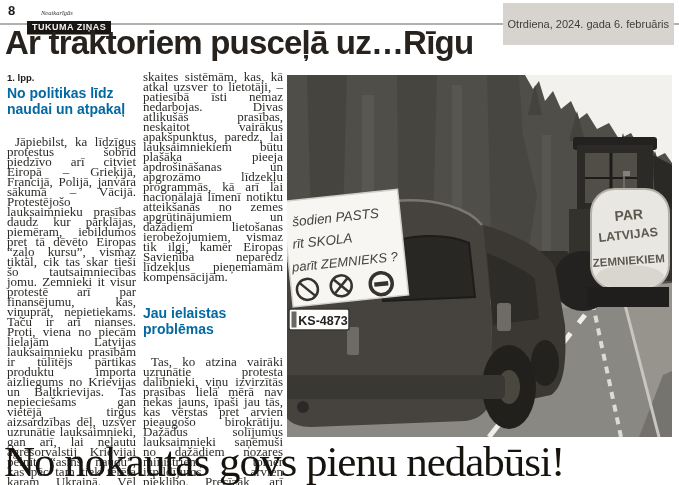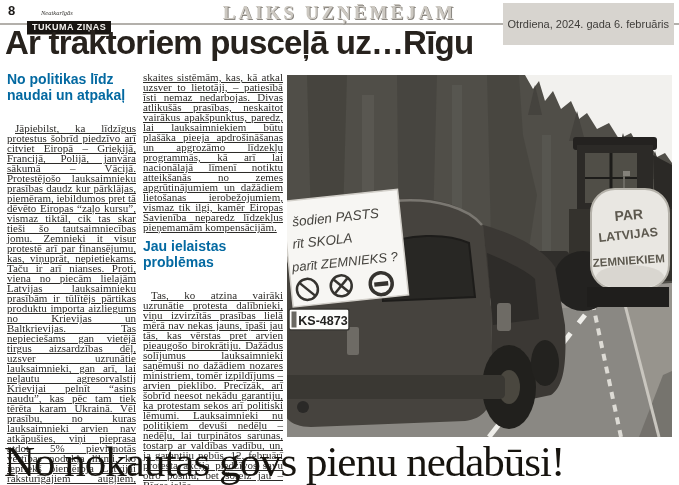--- a/index.html
+++ b/index.html
@@ -22,22 +22,22 @@
   
   .headline{position:absolute;left:5px;top:26px;width:665px;
             font:bold 33px/1.05 "Liberation Sans",sans-serif;letter-spacing:-0.8px;color:#27221d;}
 
   
   .col{position:absolute;top:72px;font-family:"Liberation Serif",serif;color:#2d2b28;}
   .col1{left:7px;width:129px;}
   .col2{left:143px;width:140px;}
   .pageref{font:bold 9.5px "Liberation Sans",sans-serif;color:#1d1b18;margin-bottom:3px;}
   .subhead{font:bold 14px/1.12 "Liberation Sans",sans-serif;color:#0369a1;margin-bottom:7px;}
-  .subhead.sh2{margin-top:7px;margin-bottom:6px;width:112px;}
-  .body{font-size:11px;line-height:10px;text-align:justify;text-decoration:underline;}
+  .subhead.sh2{margin-top:24px;margin-bottom:6px;width:112px;}
+  .body{font-size:13px;line-height:10px;text-align:justify;}
   .indent{text-indent:8px;margin-top:20px;}
   .byline-rule{border-top:1px solid #55524e;margin-top:7px;width:140px;}
   .byline{font:bold 8px "Liberation Sans",sans-serif;letter-spacing:.6px;color:#1f1d1a;}
 
   
   .photo{position:absolute;left:287px;top:75px;width:385px;height:362px;overflow:hidden;background:#f2f1ee;}
 
   
   .bottomline{position:absolute;left:4px;top:440px;width:672px;white-space:nowrap;
               font:400 43px/1 "Liberation Serif",serif;letter-spacing:-1px;color:#17140f;}
@@ -48,27 +48,27 @@
 <body>
 
 <div id="page">
 
   <div class="hdr">
     <span class="pageno">8</span>
     <span class="logo">
       <span class="tag">Neatkarīgās</span>
       <span class="box">TUKUMA ZIŅAS</span>
     </span>
-    <span class="masthead">LAIKS UZŅĒMĒJAM</span>
     <span class="date">Otrdiena, 2024. gada 6. februāris</span>
   </div>
 
   <div class="headline">Ar traktoriem pusceļā uz…Rīgu</div>
 
   <div class="col col1">
+    <div class="pageref">1. lpp.</div>
     <div class="subhead">No politikas līdz naudai un atpakaļ</div>
     <div class="body indent">Jāpiebilst, ka līdzīgus protestus šobrīd piedzīvo arī citviet Eiropā – Grieķijā, Francijā, Polijā, janvāra sākumā – Vācijā. Protestējošo lauksaimnieku prasības daudz kur pārklājas, piemēram, iebildumos pret tā dēvēto Eiropas “zaļo kursu”, vismaz tiktāl, cik tas skar tieši šo tautsaimniecības jomu. Zemnieki it visur protestē arī par finansējumu, kas, viņuprāt, nepietiekams. Taču ir arī nianses. Proti, viena no piecām lielajām Latvijas lauksaimnieku prasībām ir tūlītējs pārtikas produktu importa aizliegums no Krievijas un Baltkrievijas. Tas nepieciešams gan vietējā tirgus aizsardzības dēļ, uzsver uzrunātie lauksaimnieki, gan arī, lai neļautu agresorvalstij Krievijai pelnīt “asins naudu”, kas pēc tam tiek tērēta karam Ukrainā. Vēl prasību, no kuras lauksaimnieki arvien nav atkāpušies, viņi pieprasa atdot 5% pievienotās vērtības nodokļa likmi, ko iepriekš piemēroja Latvijai raksturīgajiem augļiem, ogām un dārzeņiem (no 1. janvāra tā ir 12 %). Plaši un ietilpīgi iebildumi tiek raidīti arī tieši ierēdniecības virzienā, proti, lauksaimnieki uzstāj, lai tiktu samazināta birokrātija, kas cita starpā paredz arī atteikšanos no jaunieviestajiem uz-</div>
   </div>
 
   <div class="col col2">
     <div class="body">skaites sistēmām, kas, kā atkal uzsver to lietotāji, – patiesībā īsti nemaz nedarbojas. Divas atlikušās prasības, neskaitot vairākus apakšpunktus, paredz, lai lauksaimniekiem būtu plašāka pieeja apdrošināšanas un apgrozāmo līdzekļu programmās, kā arī lai nacionālajā līmenī notiktu atteikšanās no zemes apgrūtinājumiem un dažādiem lietošanas ierobežojumiem, vismaz tik ilgi, kamēr Eiropas Savienība neparedz līdzekļus pieņemamām kompensācijām.</div>
     <div class="subhead sh2">Jau ielaistas problēmas</div>
     <div class="body indent">Tas, ko atzina vairāki uzrunātie protesta dalībnieki, viņu izvirzītās prasības lielā mērā nav nekas jauns, īpaši jau tās, kas vērstas pret arvien pieaugošo birokrātiju. Dažādus solījumus lauksaimnieki saņēmuši no dažādiem nozares ministriem, tomēr izpildījums – arvien pieklibo. Precīzāk, arī šobrīd neesot nekādu garantiju, ka protestam sekos arī politiski lēmumi. Lauksaimnieki nu politiķiem devuši nedēļu – nedēļu, lai turpinātos sarunas, tostarp ar valdības vadību, un, ja garantiju nebūs, 12. februārī protesta akcija piedzīvos savu otro posmu, bet šoreiz jau – Rīgas ielās.</div>
     <div class="byline-rule"></div>
     <div class="byline">LIENA TRĒDE</div>

